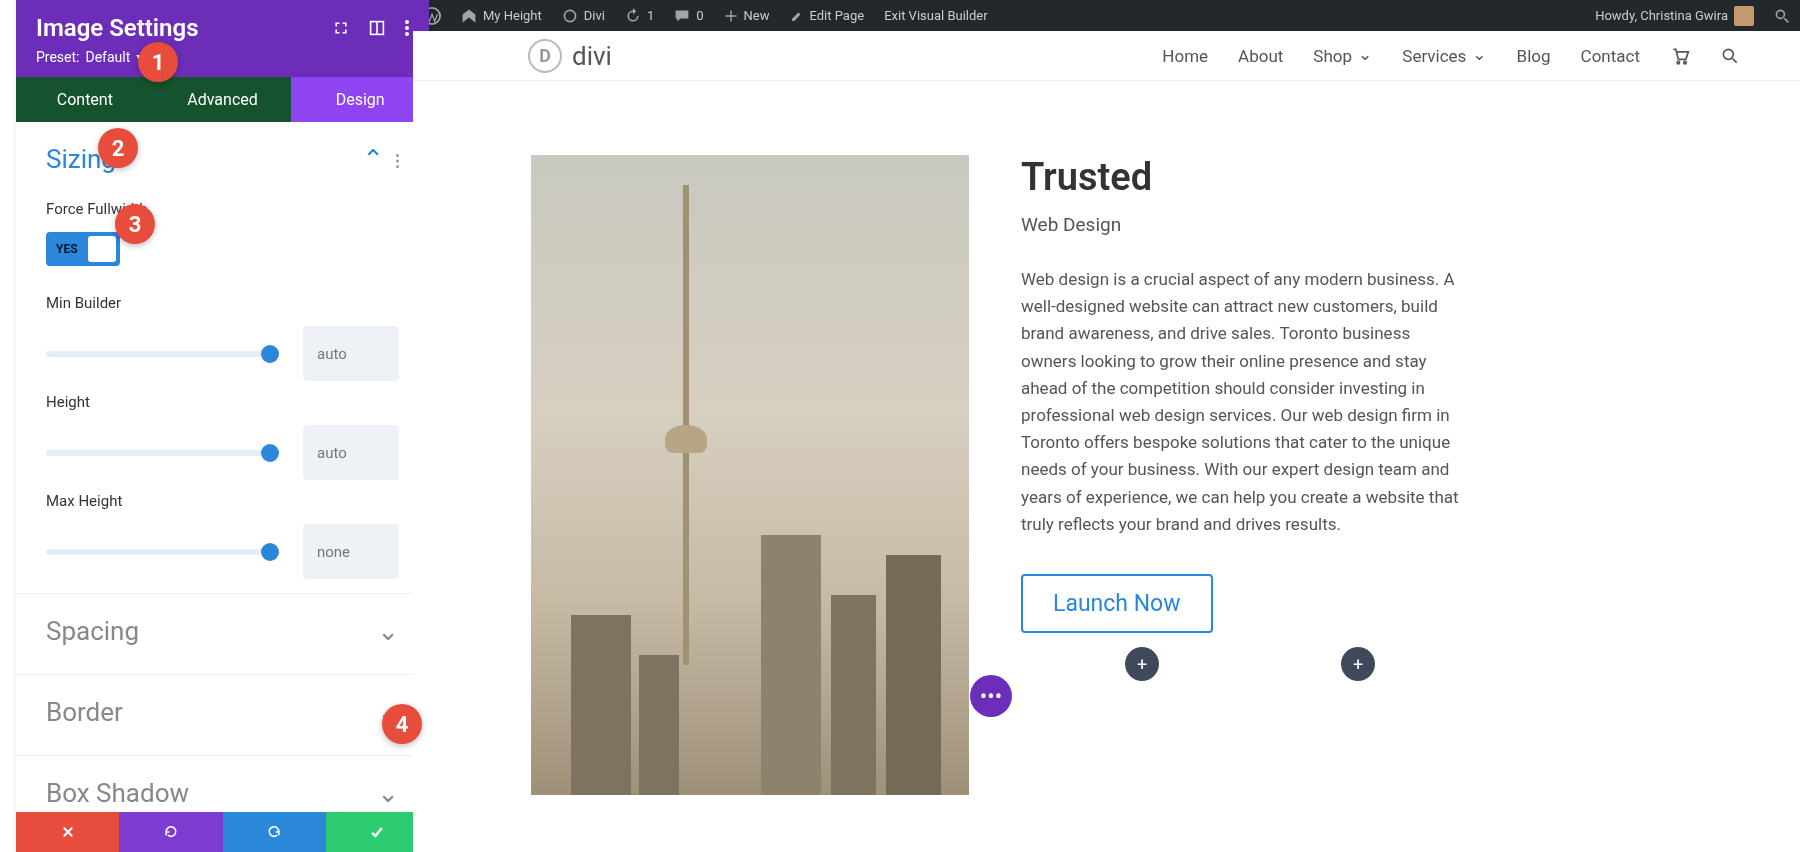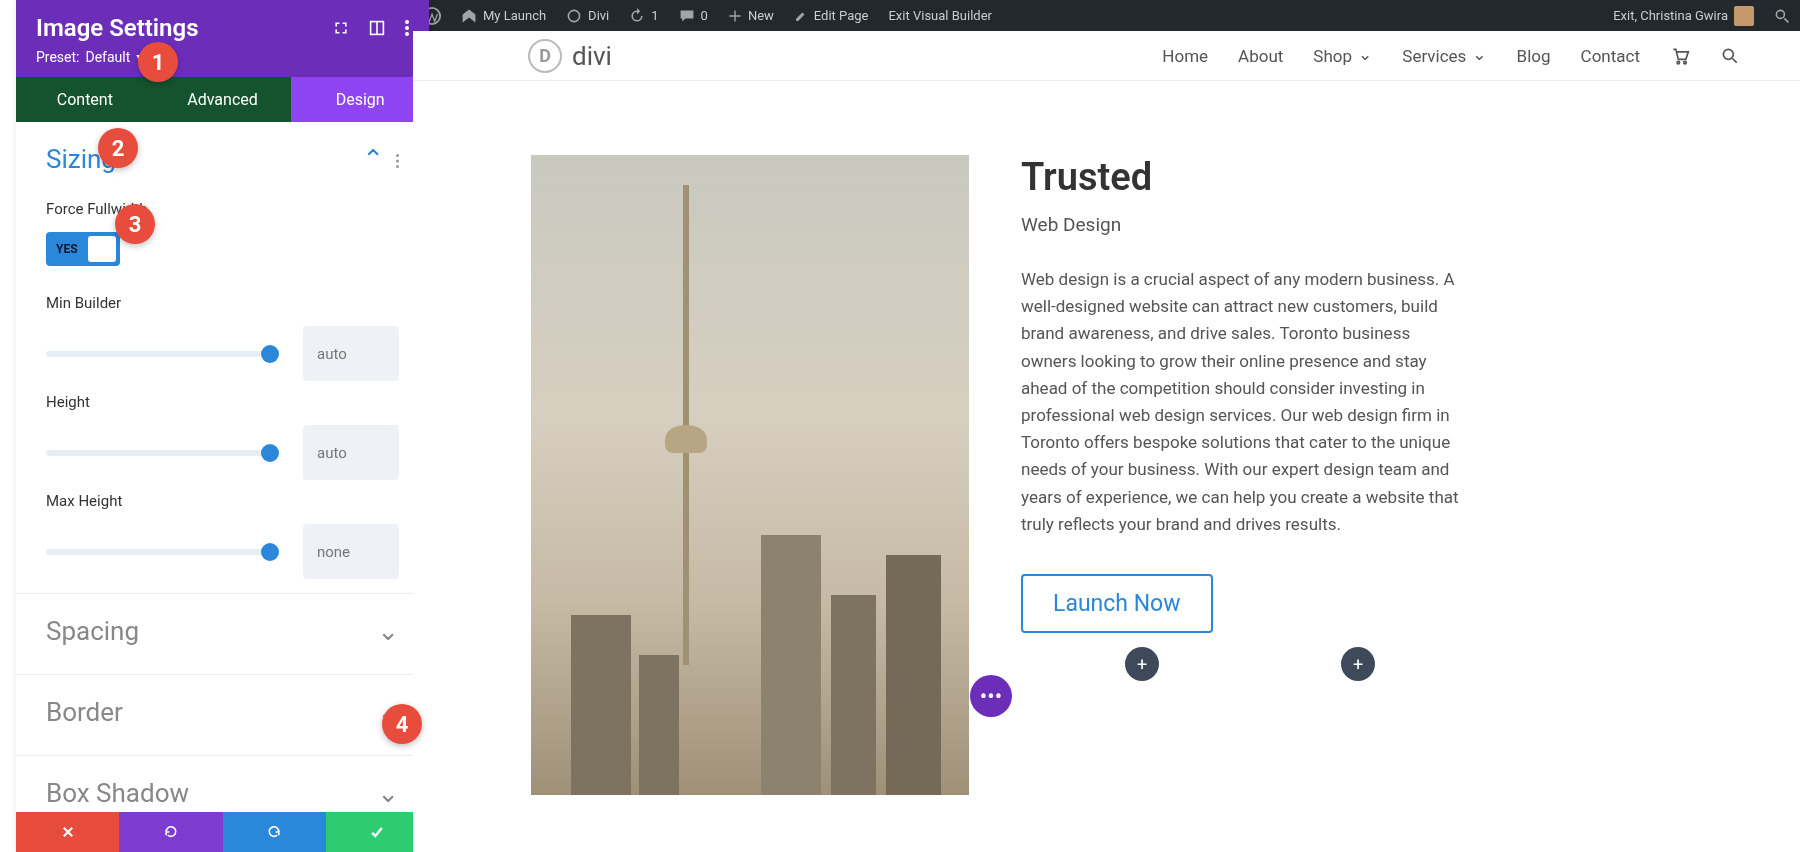--- a/index.html
+++ b/index.html
@@ -89,21 +89,21 @@
   <div class="item">
       <svg width="18" height="18" viewBox="0 0 20 20">
         <circle cx="10" cy="10" r="9" fill="none" stroke="#a0a5aa" stroke-width="2"></circle>
         <path d="M4 8l3 8 3-8 3 8 3-8" stroke="#a0a5aa" stroke-width="1.5" fill="none"></path>
       </svg>
     </div>
   <div class="item">
       <svg width="16" height="16" viewBox="0 0 20 20">
         <path d="M2 18l8-6 8 6V8l-8-6-8 6z"></path>
       </svg>
-      <span>My Launch</span>
+      <span>My Height</span>
     </div>
   <div class="item">
       <svg width="16" height="16" viewBox="0 0 20 20">
         <circle cx="10" cy="10" r="7" fill="none" stroke="#a0a5aa" stroke-width="2"></circle>
       </svg>
       <span>Divi</span>
     </div>
   <div class="item">
       <svg width="16" height="16" viewBox="0 0 20 20">
         <path d="M10 3a7 7 0 1 0 7 7h-2a5 5 0 1 1-5-5v3l4-4-4-4z"></path>
@@ -126,21 +126,21 @@
       <svg width="14" height="14" viewBox="0 0 20 20">
         <path d="M3 14l9-9 3 3-9 9H3z"></path>
       </svg>
       <span>Edit Page</span>
     </div>
   <div class="item">
       <span>Exit Visual Builder</span>
     </div>
   <div class="spacer"></div>
   <div class="item">
-      <span>Exit, Christina Gwira</span>
+      <span>Howdy, Christina Gwira</span>
       <span class="avatar"></span>
     </div>
   <div class="item">
       <svg width="16" height="16" viewBox="0 0 20 20">
         <circle cx="8" cy="8" r="5" fill="none" stroke="#a0a5aa" stroke-width="2"></circle>
         <path d="M13 13l5 5" stroke="#a0a5aa" stroke-width="2"></path>
       </svg>
     </div>
 </div>
 

